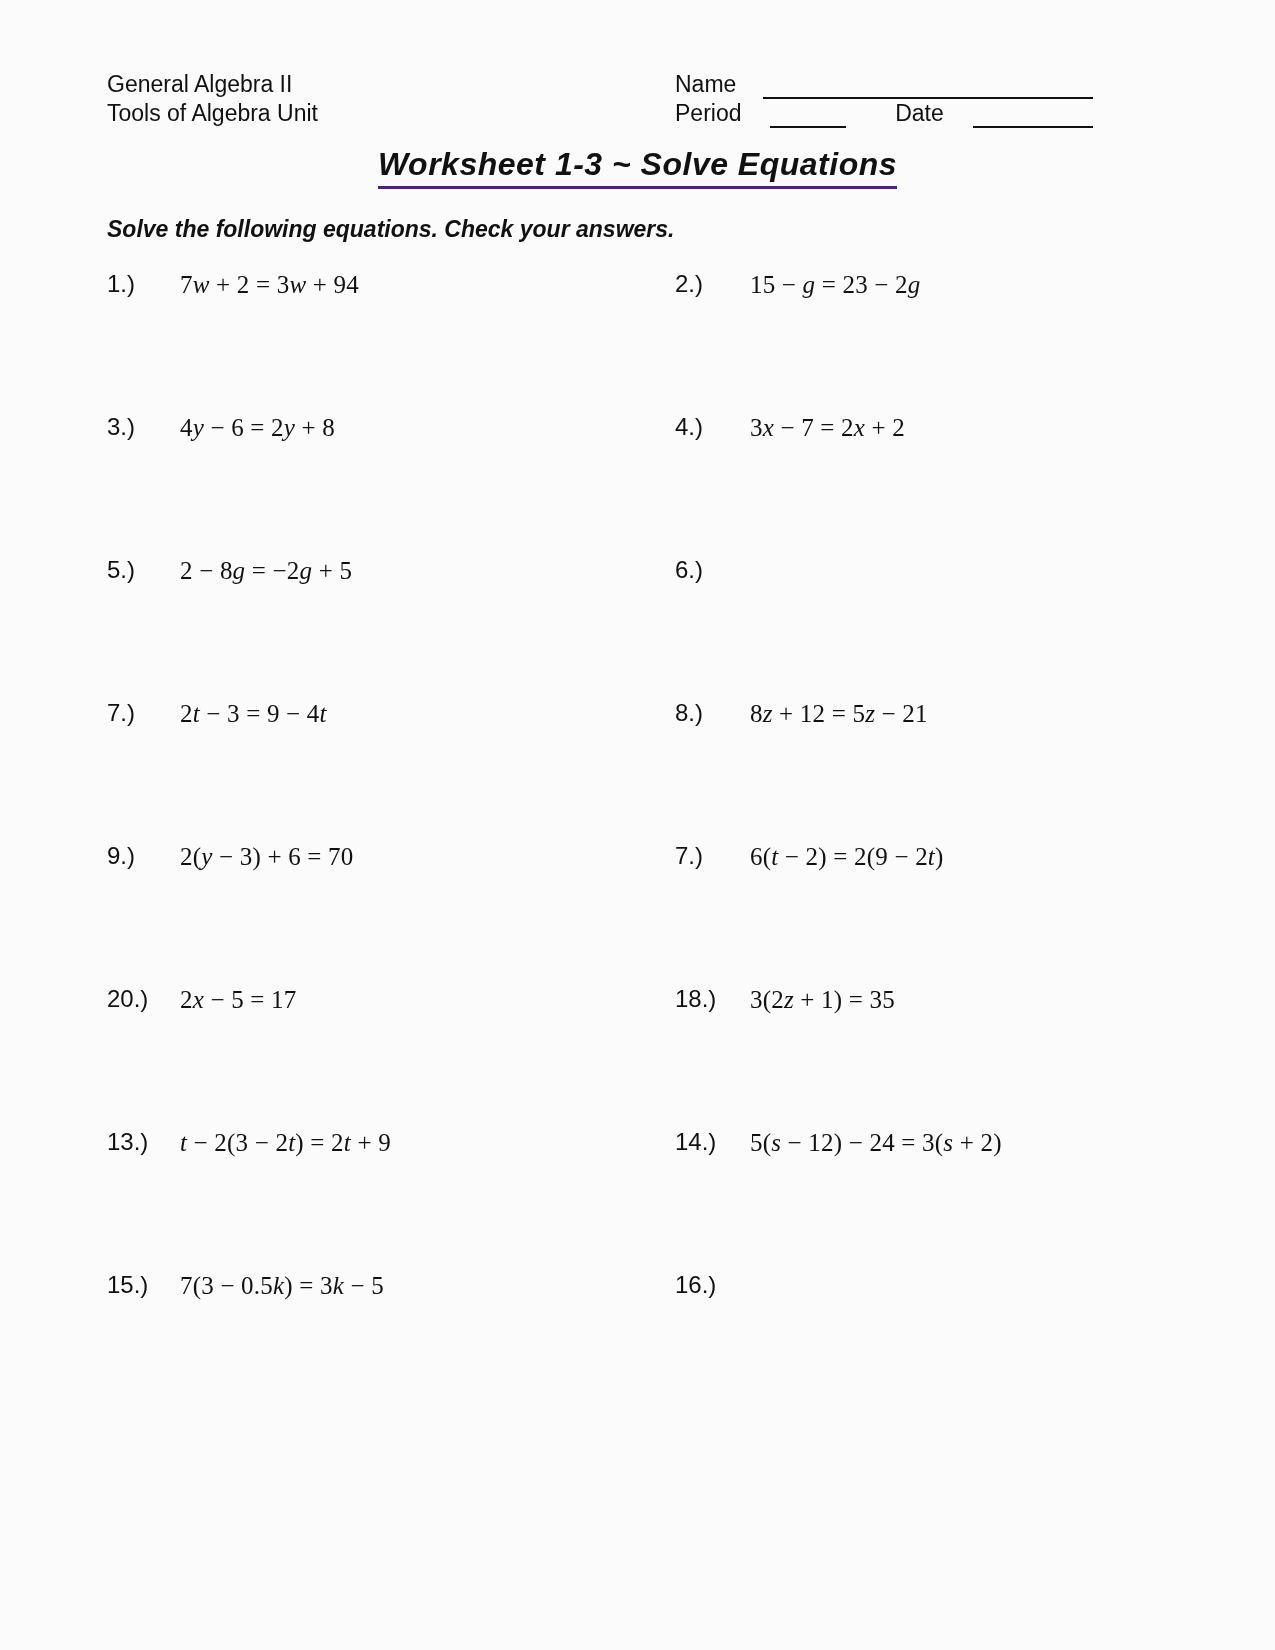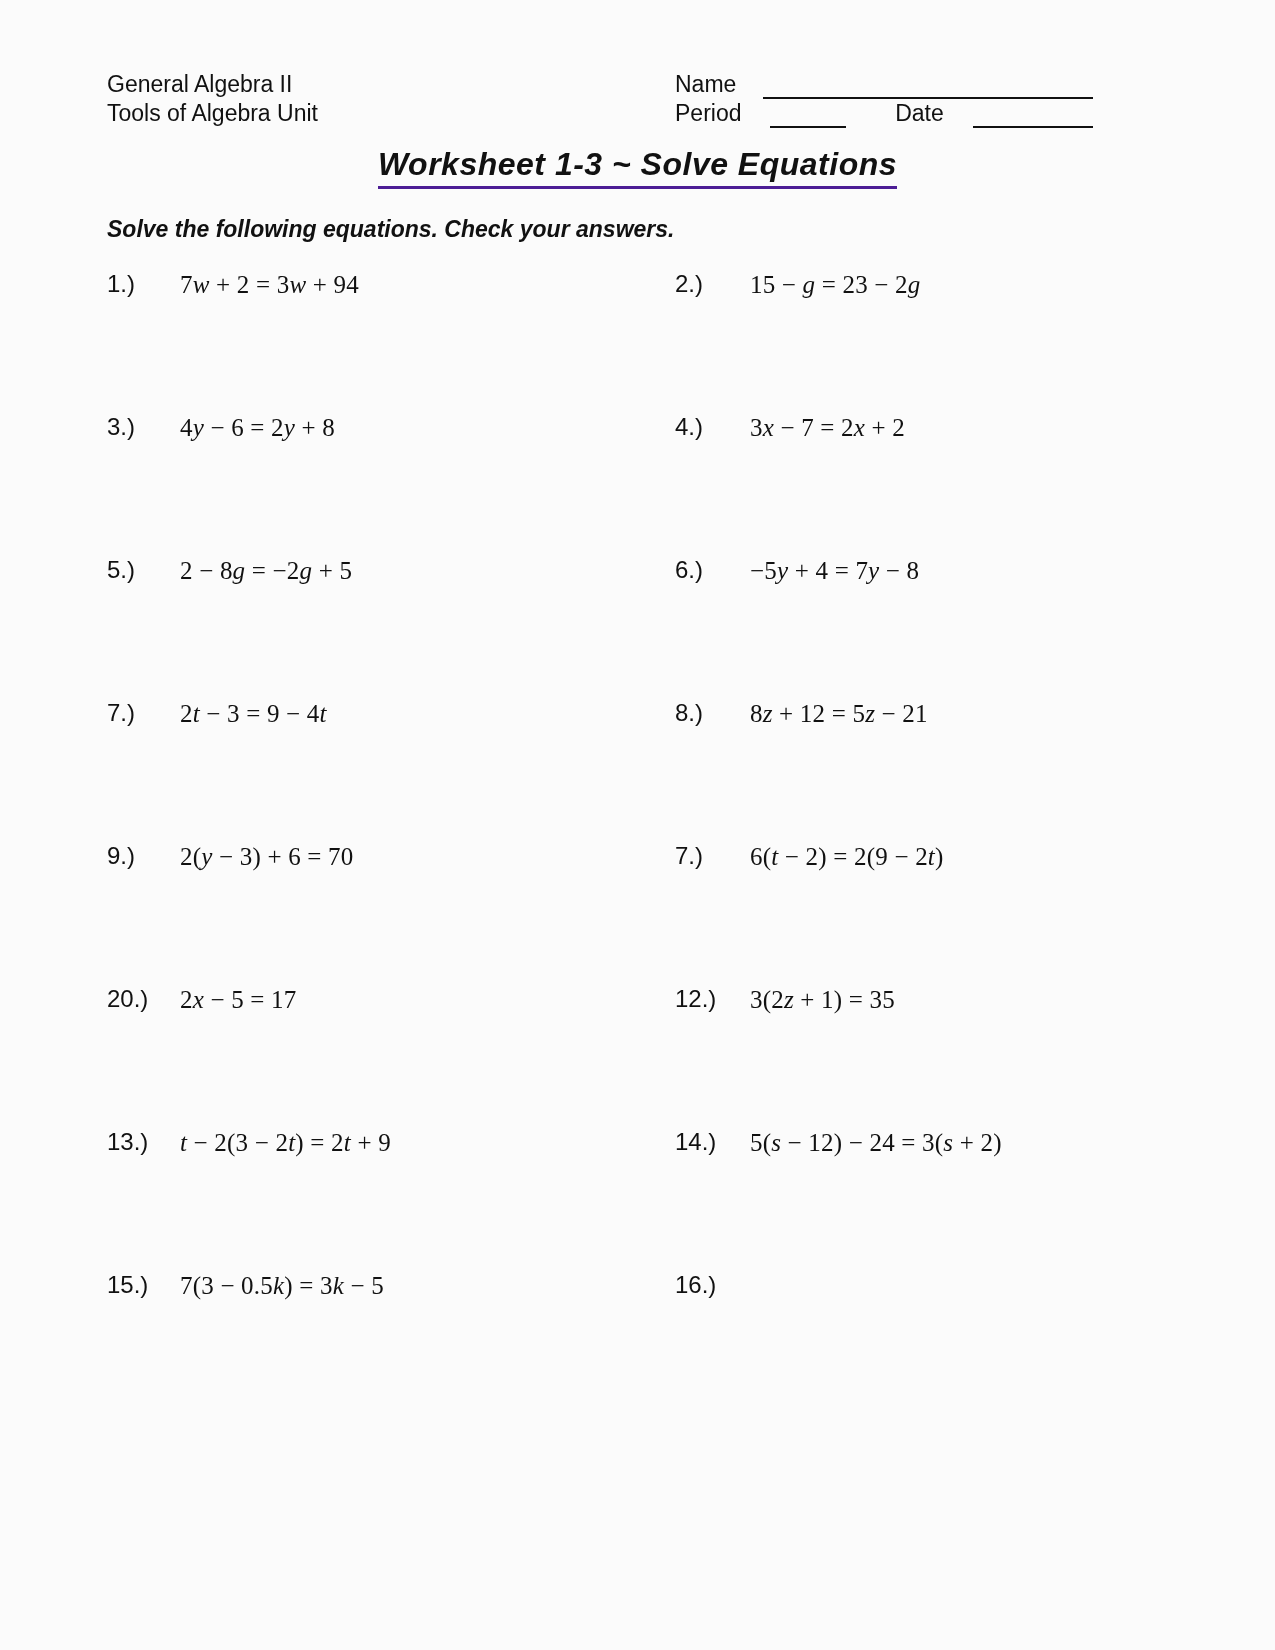--- a/index.html
+++ b/index.html
@@ -108,41 +108,40 @@
       <span class="plabel">3.)</span>
       <span class="peq">4<i>y</i> − 6 = 2<i>y</i> + 8</span>
       <span class="plabel">4.)</span>
       <span class="peq">3<i>x</i> − 7 = 2<i>x</i> + 2</span>
     </div>
 
     <div class="prow">
       <span class="plabel">5.)</span>
       <span class="peq">2 − 8<i>g</i> = −2<i>g</i> + 5</span>
       <span class="plabel">6.)</span>
-      <span class="peq">−5<i>y</i> + 4 = 7<i>y</i> − 8</span>
     </div>
 
     <div class="prow">
       <span class="plabel">7.)</span>
       <span class="peq">2<i>t</i> − 3 = 9 − 4<i>t</i></span>
       <span class="plabel">8.)</span>
       <span class="peq">8<i>z</i> + 12 = 5<i>z</i> − 21</span>
     </div>
 
     <div class="prow">
       <span class="plabel">9.)</span>
       <span class="peq">2(<i>y</i> − 3) + 6 = 70</span>
       <span class="plabel">7.)</span>
       <span class="peq">6(<i>t</i> − 2) = 2(9 − 2<i>t</i>)</span>
     </div>
 
     <div class="prow">
       <span class="plabel">20.)</span>
       <span class="peq">2<i>x</i> − 5 = 17</span>
-      <span class="plabel">12.)</span>
+      <span class="plabel">18.)</span>
       <span class="peq">3(2<i>z</i> + 1) = 35</span>
     </div>
 
     <div class="prow">
       <span class="plabel">13.)</span>
       <span class="peq"><i>t</i> − 2(3 − 2<i>t</i>) = 2<i>t</i> + 9</span>
       <span class="plabel">14.)</span>
       <span class="peq">5(<i>s</i> − 12) − 24 = 3(<i>s</i> + 2)</span>
     </div>
 

